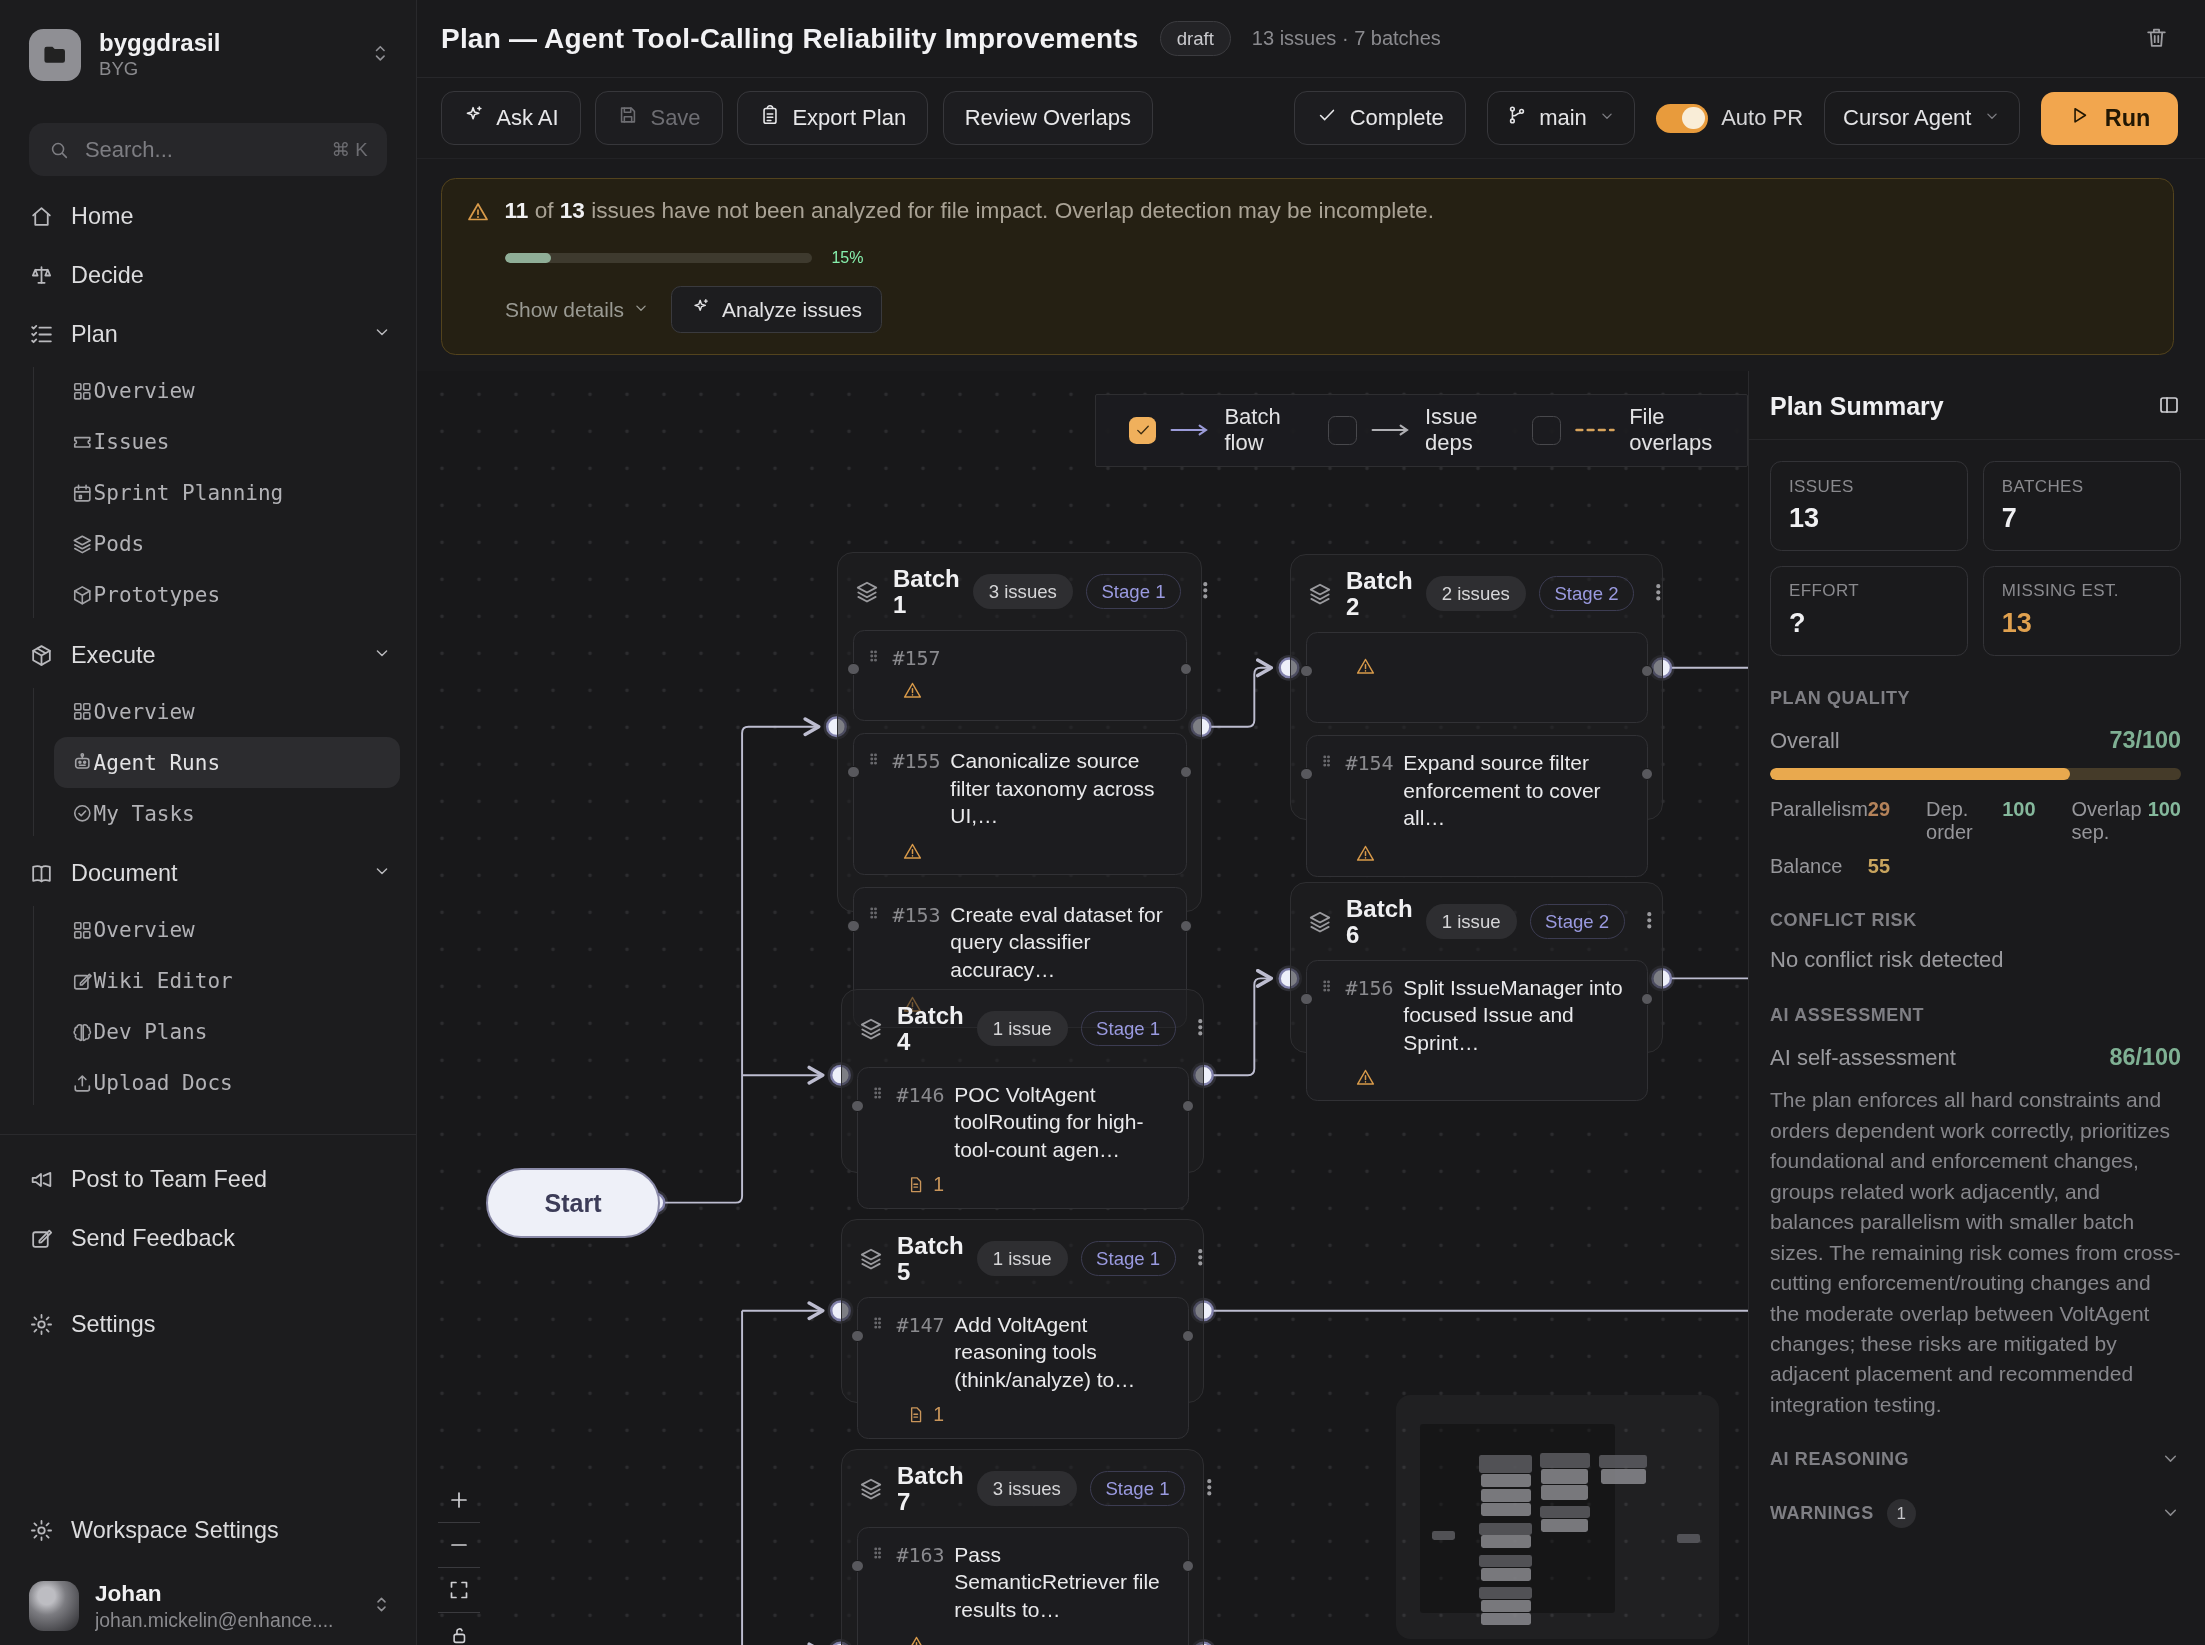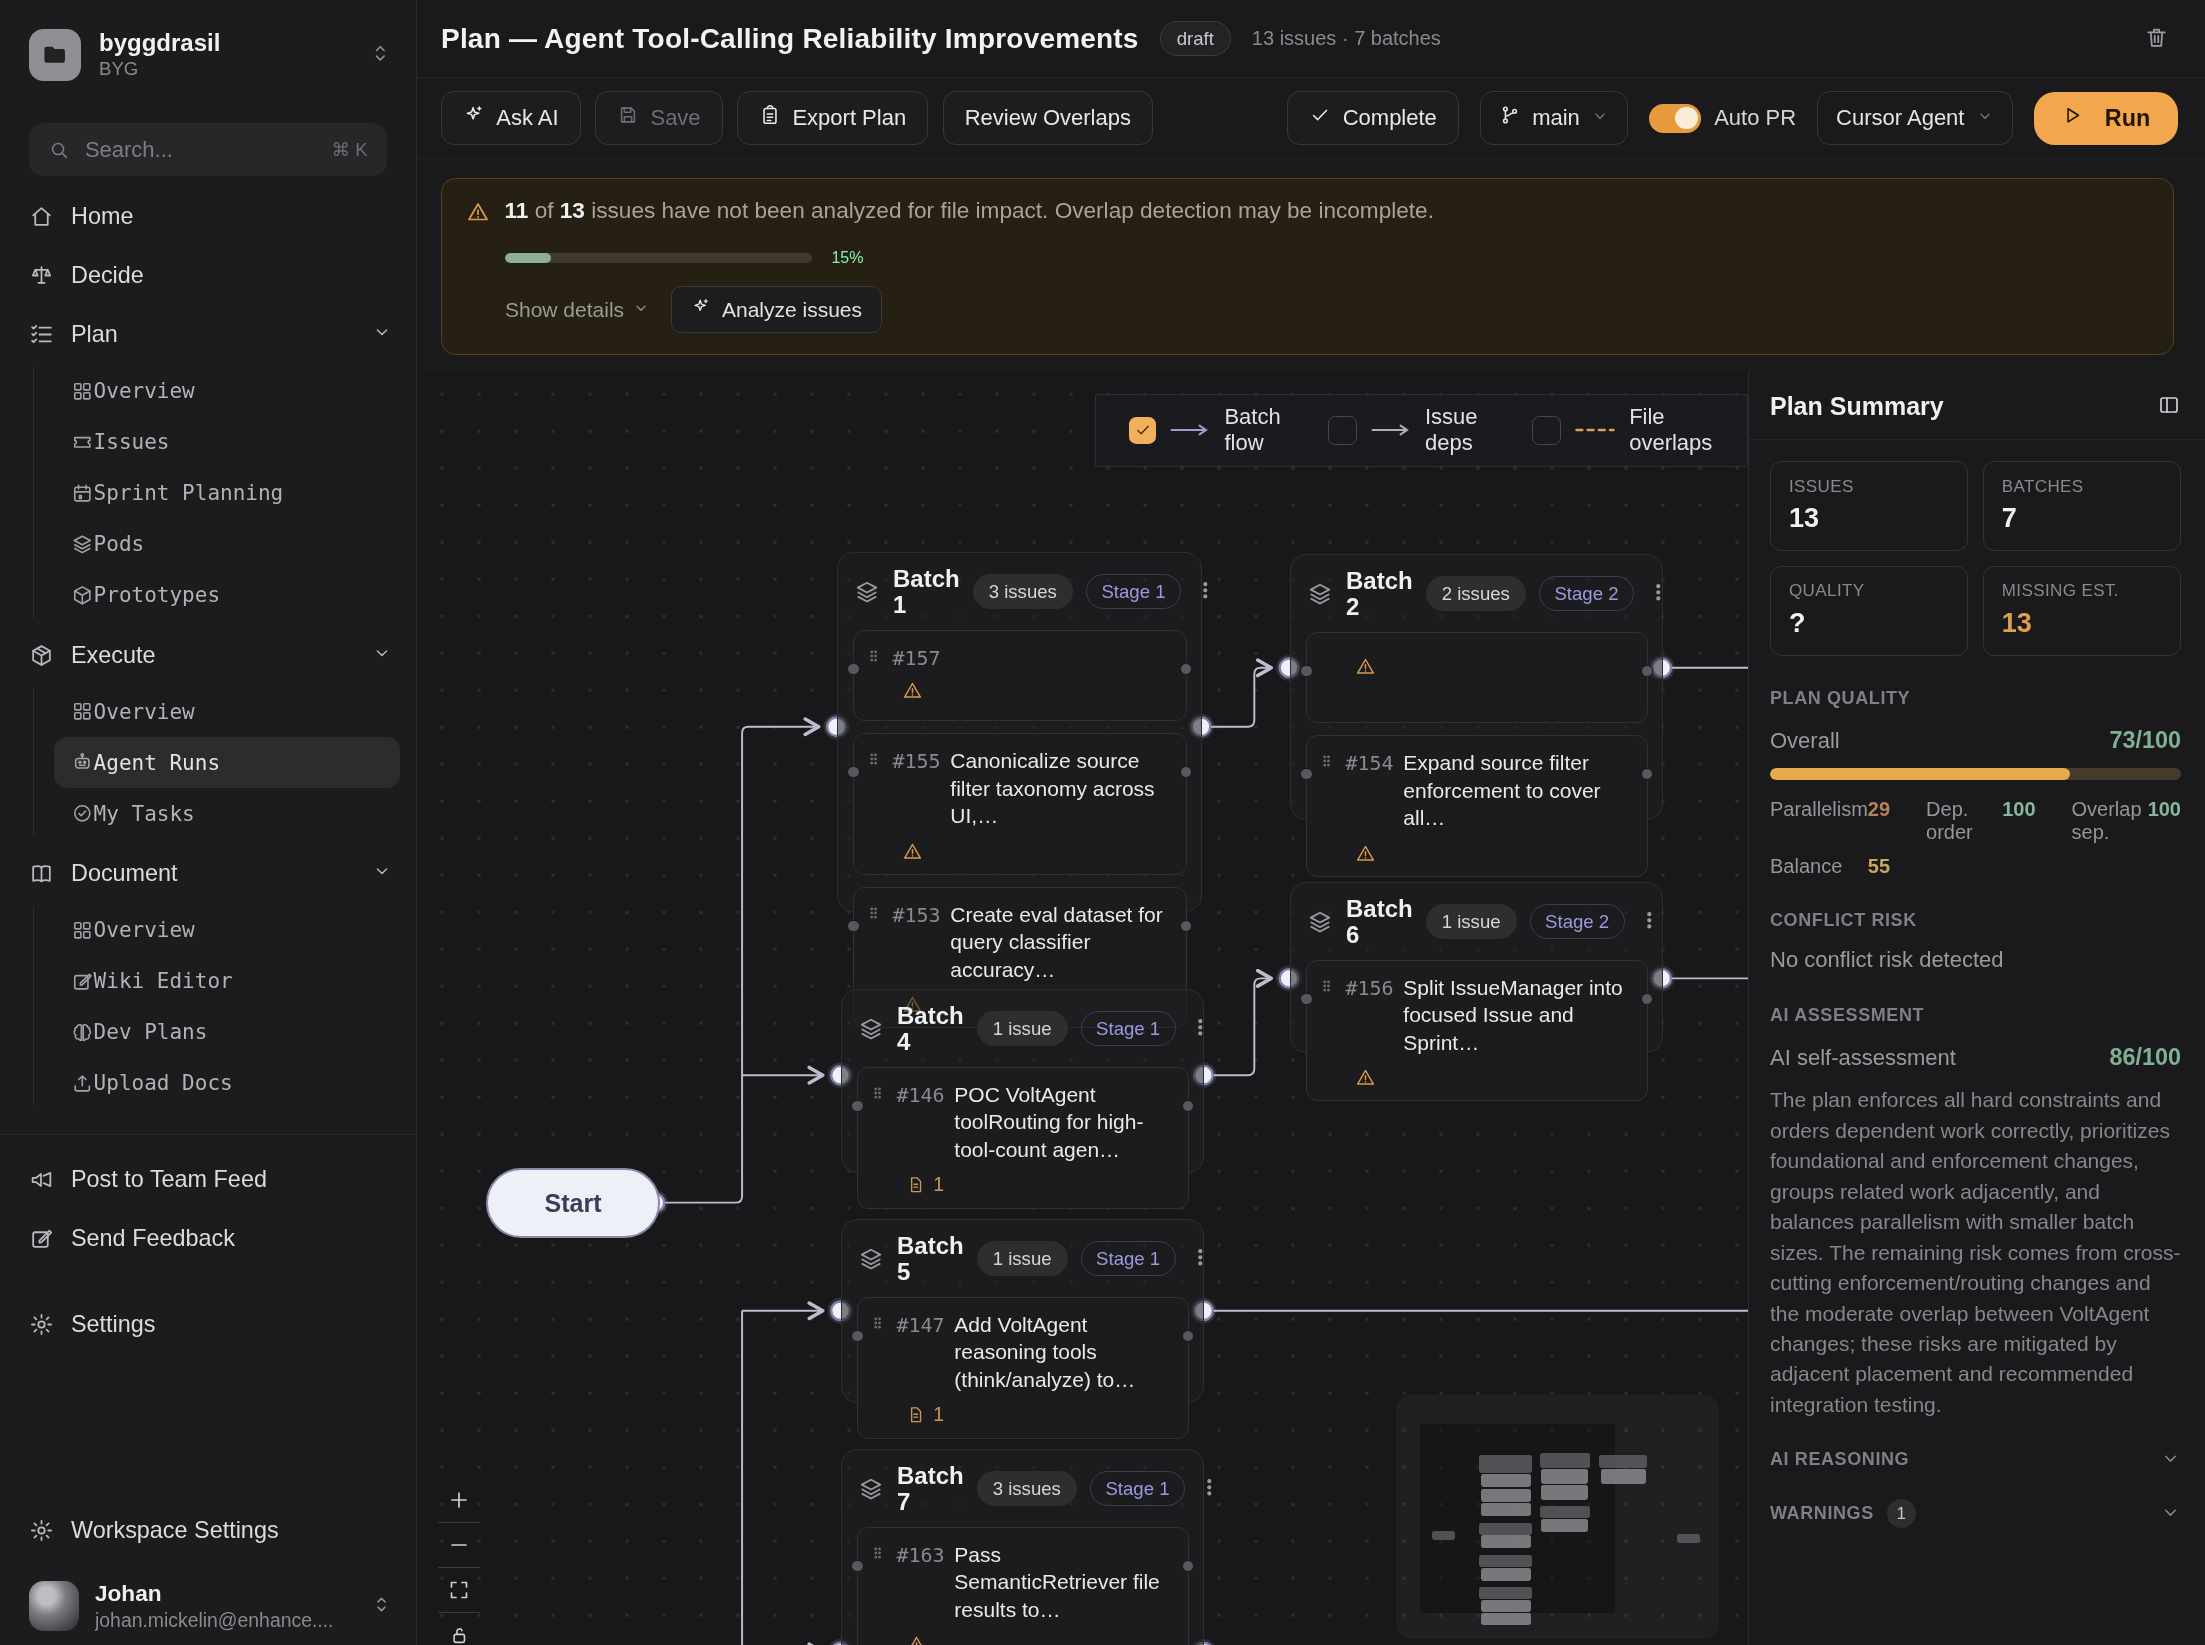--- a/index.html
+++ b/index.html
@@ -50,21 +50,21 @@
   .tb-group{display:flex;align-items:center;gap:14.5px}
   .btn{height:52px;display:flex;align-items:center;gap:11.3px;padding:0 21px;border-radius:13px;border:1.2px solid #37373b;background:#1d1d20;font-size:22px;color:#e8e8ea}
   .btn .icn{width:22px;height:22px}
   .btn.disabled{color:#6d6d72}
   .select{height:52px;display:flex;align-items:center;gap:11.3px;padding:0 18px;border-radius:13px;border:1.2px solid #37373b;font-size:22px;color:#e4e4e6}
   .select .chev{color:#7d7d82}
   .toggle-wrap{display:flex;align-items:center;gap:13px}
   .toggle{width:52px;height:29px;border-radius:806px;background:#e89b3c;position:relative}
   .toggle .knob{position:absolute;right:3.2px;top:3.2px;width:22.6px;height:22.6px;border-radius:50%;background:#f9edd7}
   .toggle-label{font-size:22px;color:#d6d6d8}
-  .run-btn{height:53px;display:flex;align-items:center;gap:21px;padding:0 27.4px;border-radius:21px;background:#f2a64e;color:#221703;font-size:23.4px;font-weight:700}
+  .run-btn{height:53px;display:flex;align-items:center;gap:14px;padding:0 27.4px;border-radius:13px;background:#f2a64e;color:#221703;font-size:23.4px;font-weight:700}
   .run-btn .icn{width:22.6px;height:22.6px}
   
   .banner-wrap{padding:18.6px 31px 16px 24px;flex:none}
   .banner{background:#252013;border:0.8px solid #53431d;border-radius:14.5px;padding:19.4px 24px 21px 24px}
   .banner-line{display:flex;align-items:flex-start;gap:14.5px;font-size:22.6px;color:#a9a295}
   .banner-line .icn{width:24px;height:24px;color:#d89a4a;margin-top:1.6px}
   .banner-line b{color:#f0f0f2;font-weight:700}
   .progress-row{display:flex;align-items:center;gap:19.4px;margin:19.4px 0 0 39px}
   .pbar{width:307px;height:10.5px;border-radius:80px;background:#3e3a2e;overflow:hidden}
   .pbar .fill{height:100%;border-radius:80px;background:#8fae97}
@@ -923,21 +923,21 @@
           <div class="stats-grid" id="stats-grid">
               <div class="stat-card">
                 <div class="stat-label">ISSUES</div>
                 <div class="stat-value">13</div>
               </div>
               <div class="stat-card">
                 <div class="stat-label">BATCHES</div>
                 <div class="stat-value">7</div>
               </div>
               <div class="stat-card">
-                <div class="stat-label">QUALITY</div>
+                <div class="stat-label">EFFORT</div>
                 <div class="stat-value">?</div>
               </div>
               <div class="stat-card">
                 <div class="stat-label">MISSING EST.</div>
                 <div class="stat-value" style="color:#e0a14f">13</div>
               </div>
             </div>
 
           <div class="section-label">PLAN QUALITY</div>
           <div class="overall-row">

